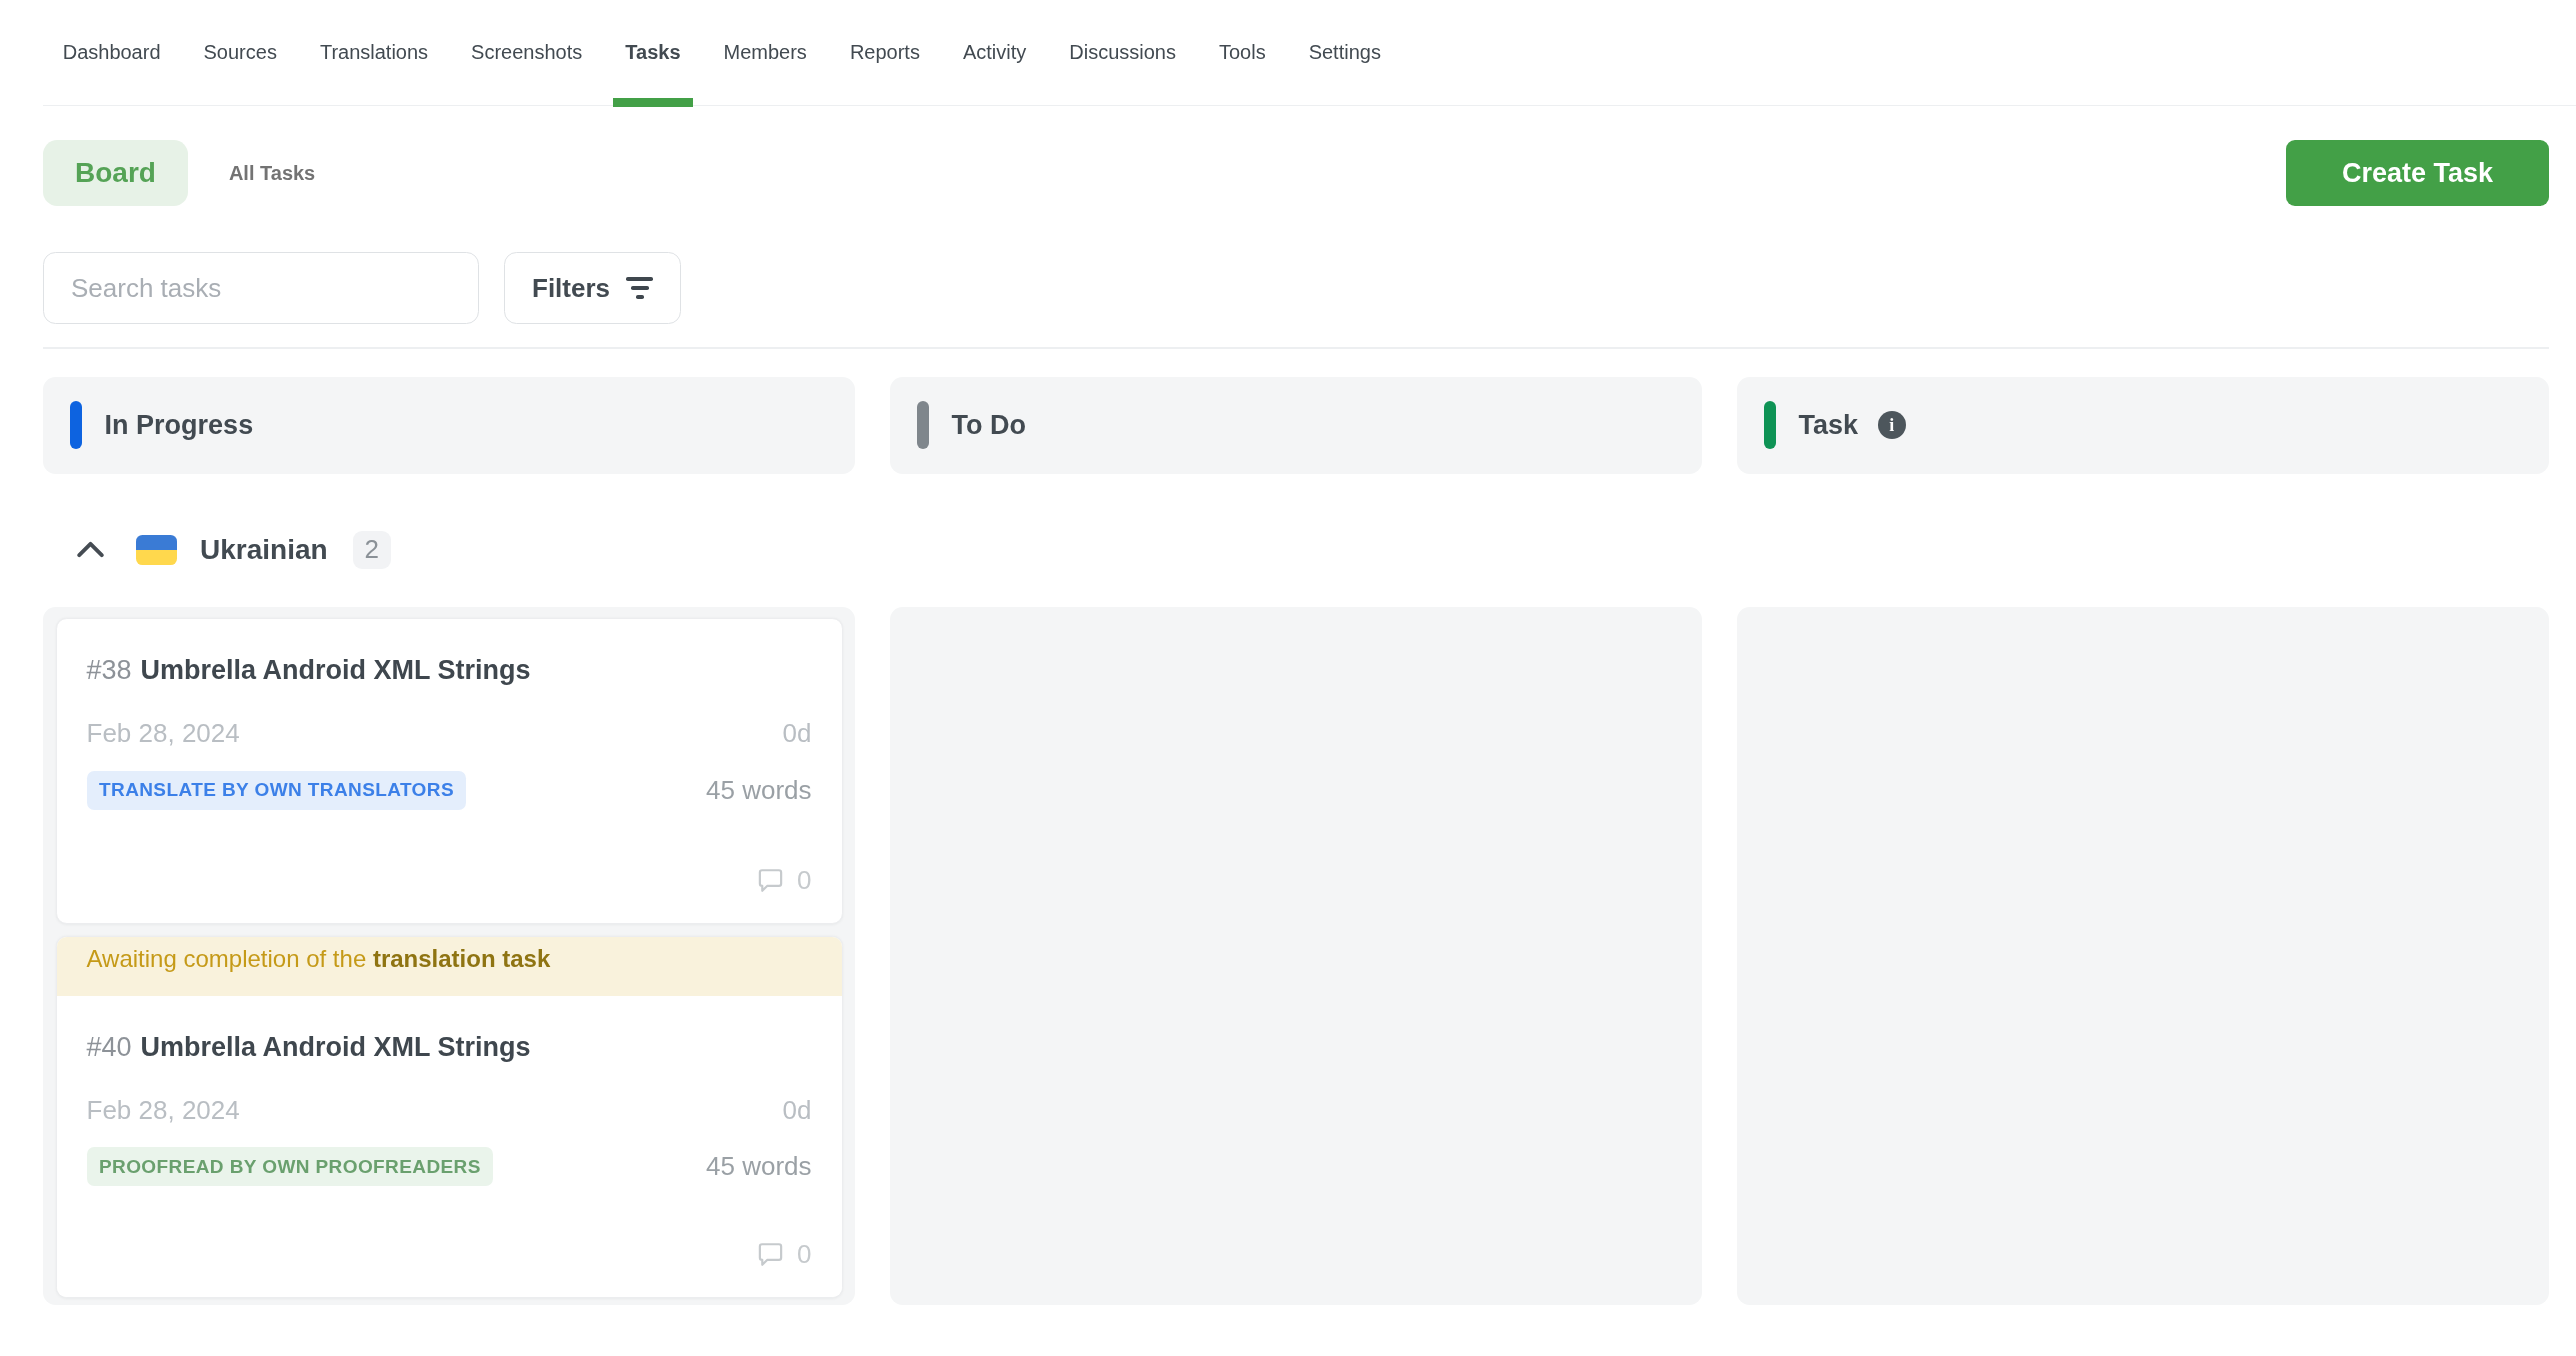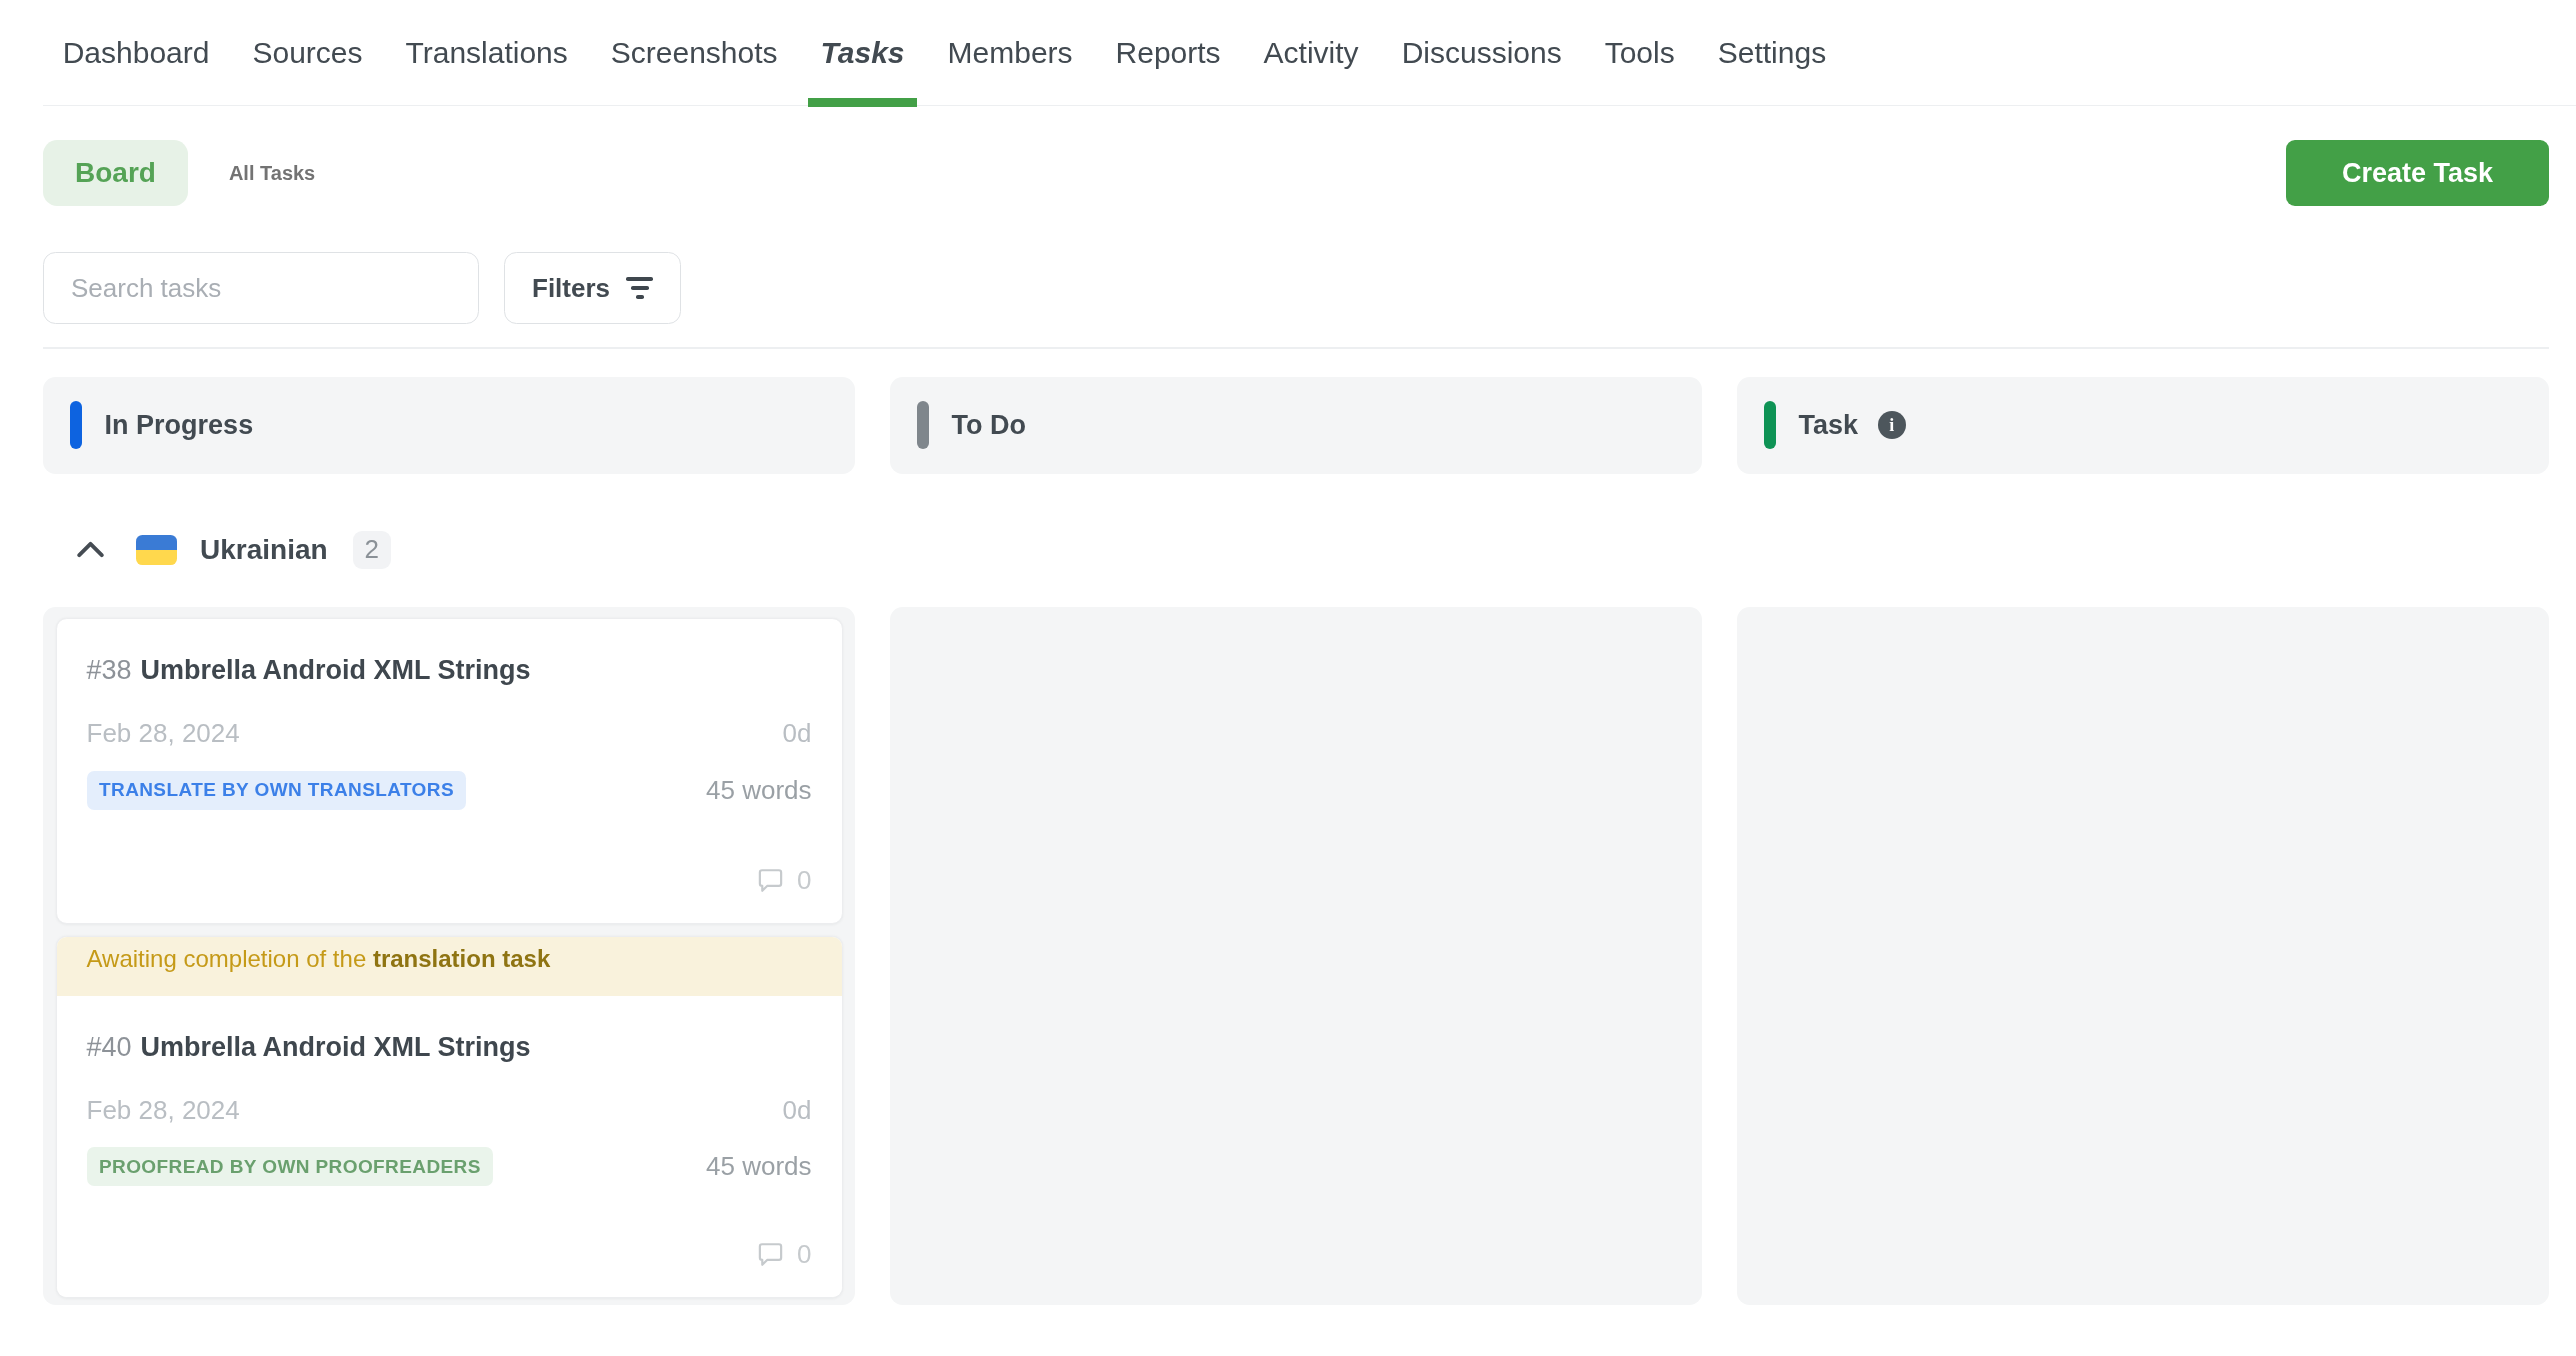--- a/index.html
+++ b/index.html
@@ -3,24 +3,24 @@
 <meta charset="utf-8">
 <style>
   * { box-sizing: border-box; margin: 0; padding: 0; }
   html,body { width: 2576px; height: 1357px; background:#ffffff;
     font-family:"Liberation Sans", sans-serif; overflow:hidden; }
 
   
   .nav { display:flex; align-items:stretch; height:106px;
     margin-left:43px; border-bottom:1.8px solid #edeff1; }
   .nav-item { display:flex; align-items:center; padding:0 12.5px; margin-right:18px;
-    font-size:30px; font-weight:500; color:#424a51; position:relative; cursor:pointer;
+    font-size:20px; font-weight:500; color:#424a51; position:relative; cursor:pointer;
     white-space:nowrap; text-decoration:none; }
   .nav-item:first-child { margin-left:7.2px; }
-  .nav-item.active { font-weight:700;font-style:italic; }
+  .nav-item.active { font-weight:700; }
   .nav-item.active::after { content:""; position:absolute; left:0; right:0; bottom:-1.8px;
     height:9px; background:#43a047; }
 
   
   .toolbar { display:flex; align-items:center; margin:34px 27px 0 43px; height:66px; }
   .view-pill { height:66px; min-width:139px; padding:0 32px; border-radius:14.3px;
     background:#e7f2e7; color:#55a356; font-size:28px; font-weight:600;
     display:flex; align-items:center; justify-content:center; cursor:pointer; }
   .view-plain { margin-left:41px; font-size:20px; font-weight:600; color:#737373; cursor:pointer; }
   .spacer { flex:1; }

